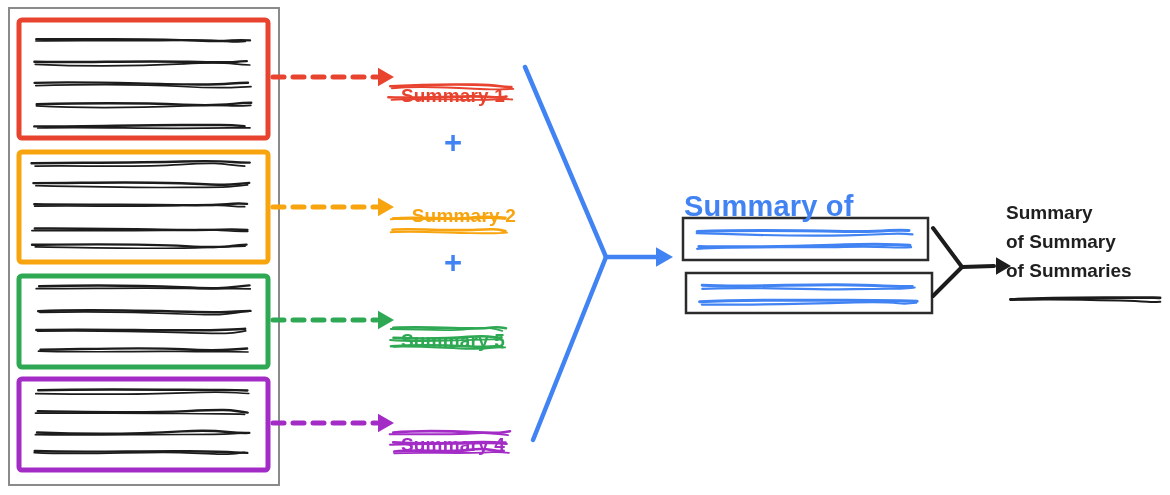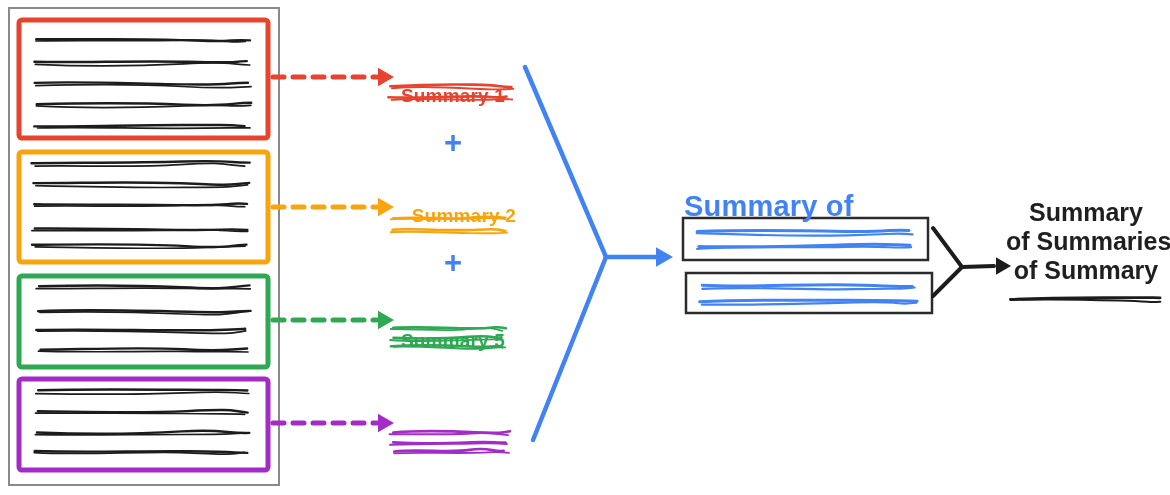--- a/index.html
+++ b/index.html
@@ -43,22 +43,22 @@
     font-size:29px;
     font-weight:700;
     line-height:43px;
     letter-spacing:.2px;
     margin-top:48px;
   }
   .final-label{
     position:absolute;
     left:1006px;top:198px;
     width:160px;
-    text-align:center;
-    font-size:25px;
+    text-align:left;
+    font-size:19px;
     font-weight:600;
     line-height:29px;
     color:#1f1f1f;
     white-space:nowrap;
   }
 </style>
 </head>
 <body>
 
 <div class="stage">
@@ -187,27 +187,28 @@
       </g>
       <g>
         <path d="M1010.4 299.5 C1044.1 297.6,1085.7 297.8,1118.7 297.7 S1143.3 297.6,1160.1 297.8" fill="none" stroke="#1c1c1c" stroke-width="2.8" stroke-linecap="round"></path>
         <path d="M1011.0 300.0 C1046.1 298.9,1083.3 299.6,1119.3 300.6 S1146.3 302.6,1160.3 301.8" fill="none" stroke="#1c1c1c" stroke-width="2.016" stroke-linecap="round"></path>
       </g>
     </svg>
 
   <div class="summary-label" id="lbl-s1" style="color: rgb(232, 67, 47);">Summary 1</div>
   <div class="summary-label" id="lbl-s2" style="color: rgb(247, 164, 14);">Summary 2</div>
   <div class="summary-label" id="lbl-s3" style="color: rgb(46, 168, 83);">Summary 5</div>
+  <div class="summary-label" id="lbl-s4" style="color: rgb(163, 44, 198);">Summary 4</div>
 
   <div class="plus" id="plus-1" style="color: rgb(65, 131, 243);">+</div>
   <div class="plus" id="plus-2" style="color: rgb(65, 131, 243);">+</div>
 
   <div class="sos-title" id="sos-title" style="color: rgb(65, 131, 243);">
     <div>Summary of</div>
   </div>
 
   <div class="final-label" id="final-label">
     <div>Summary</div>
+    <div>of Summary</div>
     <div>of Summaries</div>
-    <div>of Summary</div>
   </div>
 
 </div>
 
 </body></html>

